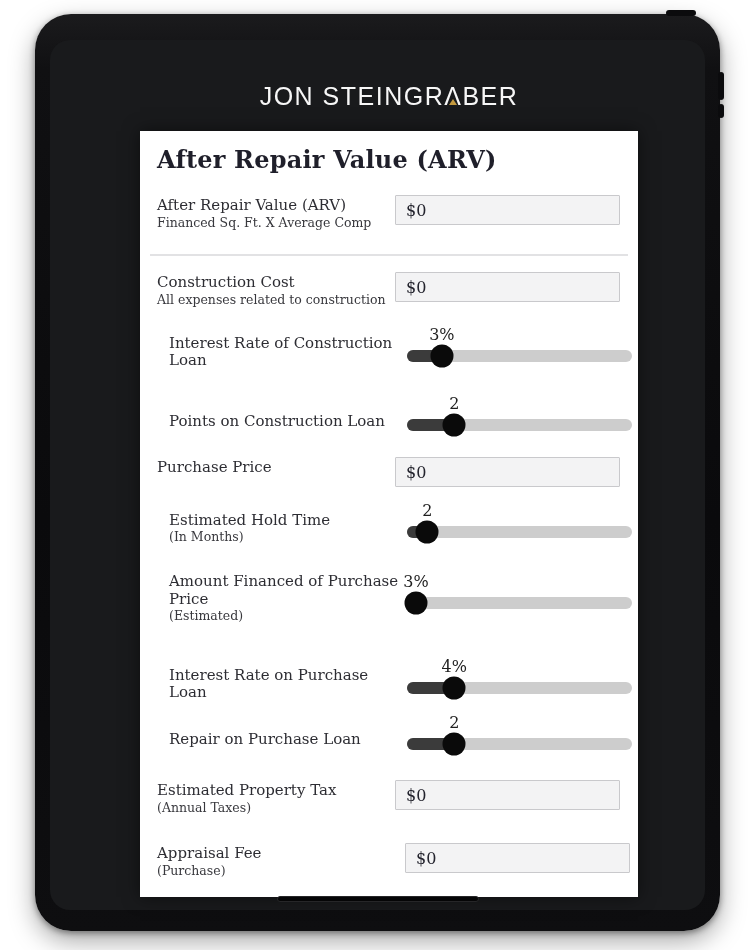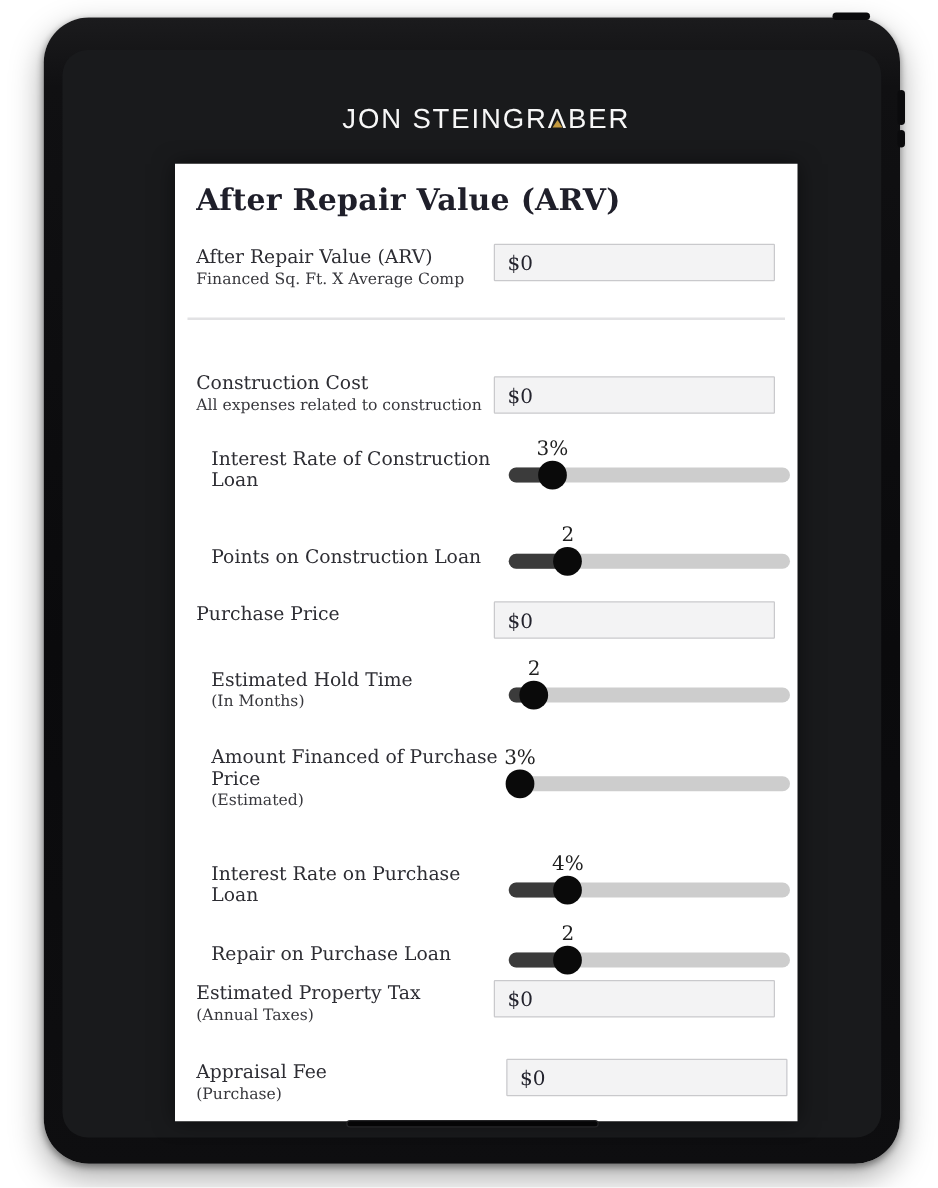--- a/index.html
+++ b/index.html
@@ -23,21 +23,21 @@
     background:#191a1c;border-radius:20px;
   }
   .home-bar{
     position:absolute;left:227px;top:856px;width:200px;height:4px;
     background:#050506;border:1px solid #262628;border-radius:4px;
   }
   
   .logo{
     position:absolute;left:90px;top:42px;width:498px;text-align:center;
     color:#f7f7f7;font-family:"Liberation Sans","DejaVu Sans",sans-serif;
-    font-weight:300;font-size:22px;letter-spacing:1.5px;white-space:nowrap;
+    font-weight:300;font-size:25px;letter-spacing:1.5px;white-space:nowrap;
   }
   .logo-a{position:relative;display:inline-block;}
   .gold-tri{
     position:absolute;left:50%;bottom:6px;transform:translateX(-50%);
     width:0;height:0;border-left:4px solid transparent;border-right:4px solid transparent;
     border-bottom:6px solid #c49a3f;
   }
   
   .panel{
     position:absolute;left:90px;top:91px;width:498px;height:766px;
@@ -78,29 +78,29 @@
     position:absolute;top:50%;transform:translate(-50%,-50%);
     width:23px;height:23px;border-radius:50%;background:#0a0a0a;
   }
   .slider-value{
     position:absolute;bottom:calc(100% + 7px);transform:translateX(-50%);
     font-size:16px;line-height:1;color:#1f1f1f;white-space:nowrap;
   }
   .divider{height:2px;background:#e2e2e4;margin:24px 10px 0 10px;}
   
   .row-0{margin-top:21px;}
-  .row-1{margin-top:40px;align-items:flex-end;}
+  .row-1{margin-top:16px;}
   .row-2{margin-top:15px;}
   .row-3{margin-top:23px;}
   .row-4{margin-top:20px;}
   .row-5{margin-top:11px;}
   .row-6{margin-top:22px;}
   .row-7{margin-top:37px;}
   .row-8{margin-top:10px;}
-  .row-9{margin-top:4px;}
+  .row-9{margin-top:24px;}
   .row-10{margin-top:28px;gap:10px;}
 </style>
 </head>
 <body>
 
 <div class="tablet">
   <div class="hw-btn btn-power"></div>
   <div class="hw-btn btn-vol-up"></div>
   <div class="hw-btn btn-vol-down"></div>
 

